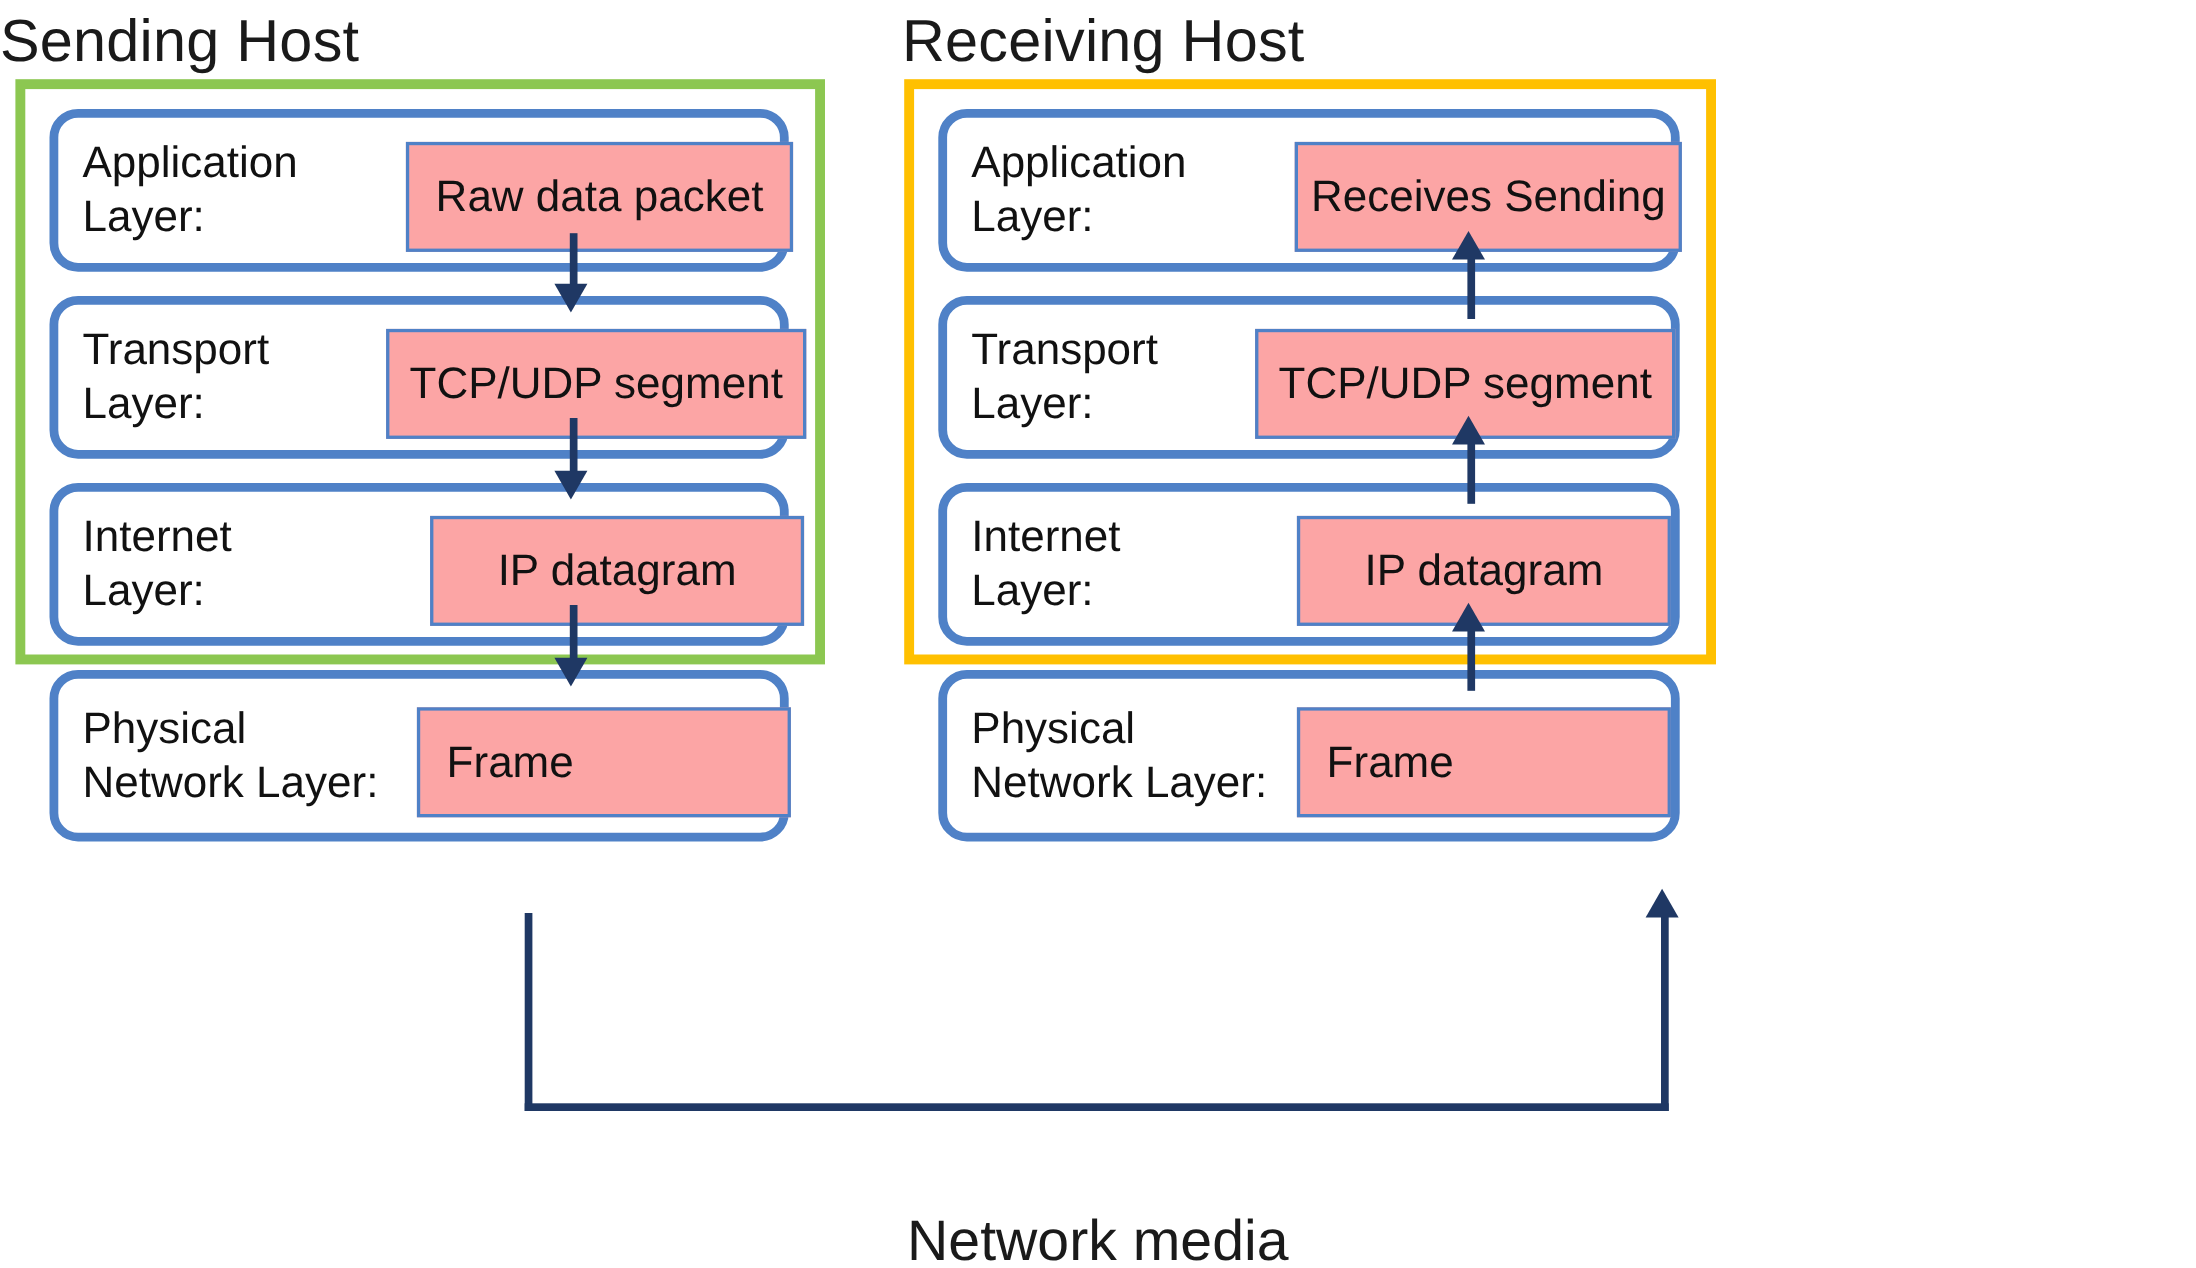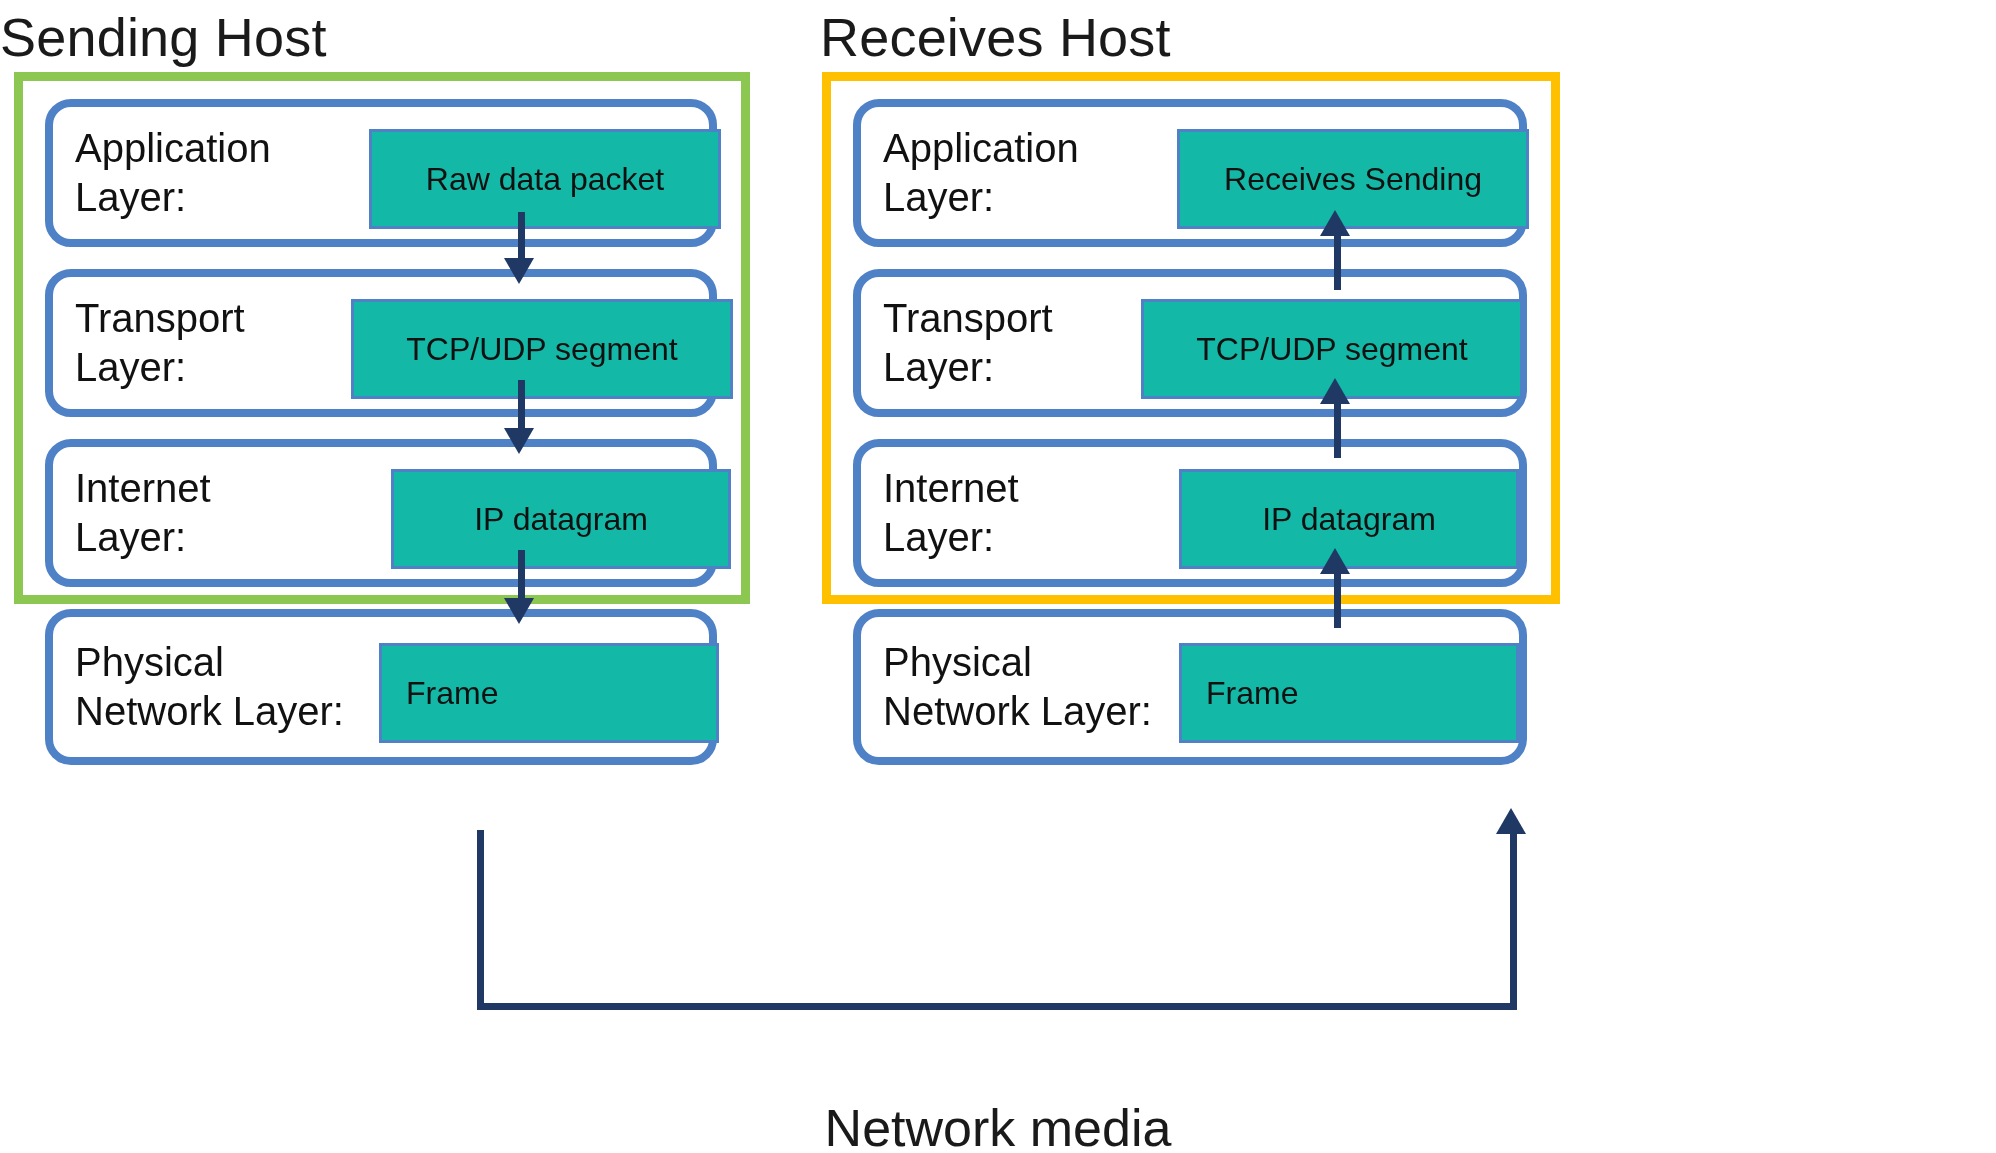--- a/index.html
+++ b/index.html
@@ -64,24 +64,24 @@
     color:#111;
     white-space:pre-line;
     text-align:left;
   }
 
   
   .payload-box{
     position:absolute;
     box-sizing:border-box;
     border:3px solid #4F81C7;
-    background:#14b8a6;
+    background:#fca5a5;
     display:flex;
     align-items:center;
-    font-size:32px;
+    font-size:40px;
     color:#111;
     white-space:nowrap;
   }
   .payload-box.center{ justify-content:center; }
   .payload-box.left{ justify-content:flex-start; padding-left:24px; }
 
   
   .arrow-shaft{
     position:absolute;
     width:7px;
@@ -114,21 +114,21 @@
     margin-top:36px;
   }
 </style>
 </head>
 <body>
 
 <div id="stage">
 
   <div class="host-title" id="sending-host-title">Sending Host</div>
 
-  <div class="host-title" id="receiving-host-title">Receives Host</div>
+  <div class="host-title" id="receiving-host-title">Receiving Host</div>
 
   <div class="host-frame" id="sending-host-frame">
 
     <div class="layer-box" style="left:22px; top:18px; width:672px; height:148px;">
       <div class="layer-label">Application
 Layer:</div>
       <div class="payload-box center" style="left:316px; top:22px; width:352px; height:100px;">Raw data packet</div>
     </div>
 
     <div class="layer-box" style="left:22px; top:188px; width:672px; height:148px;">

